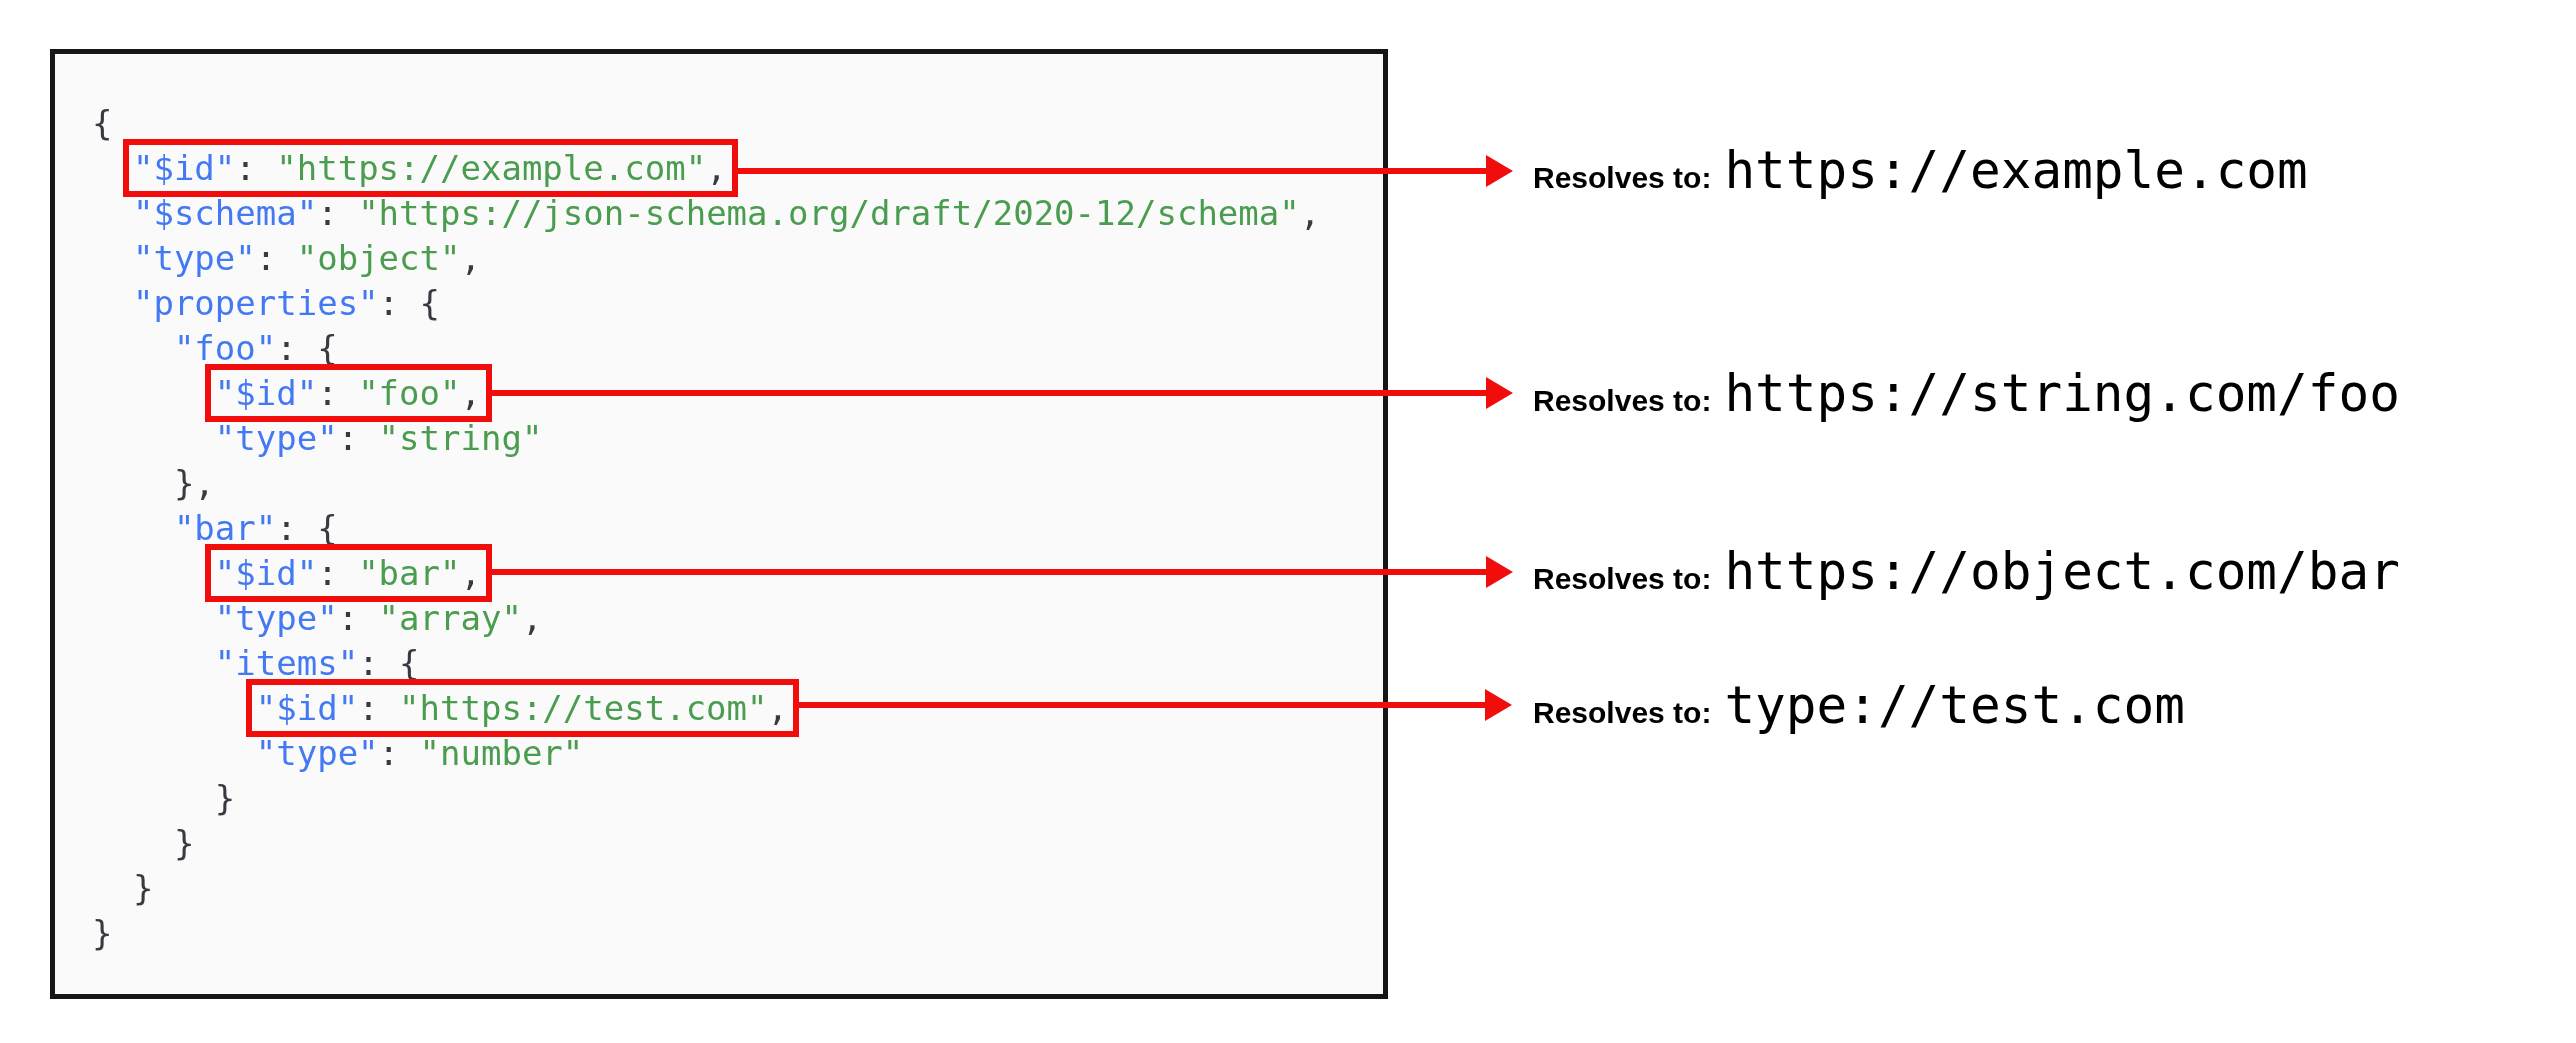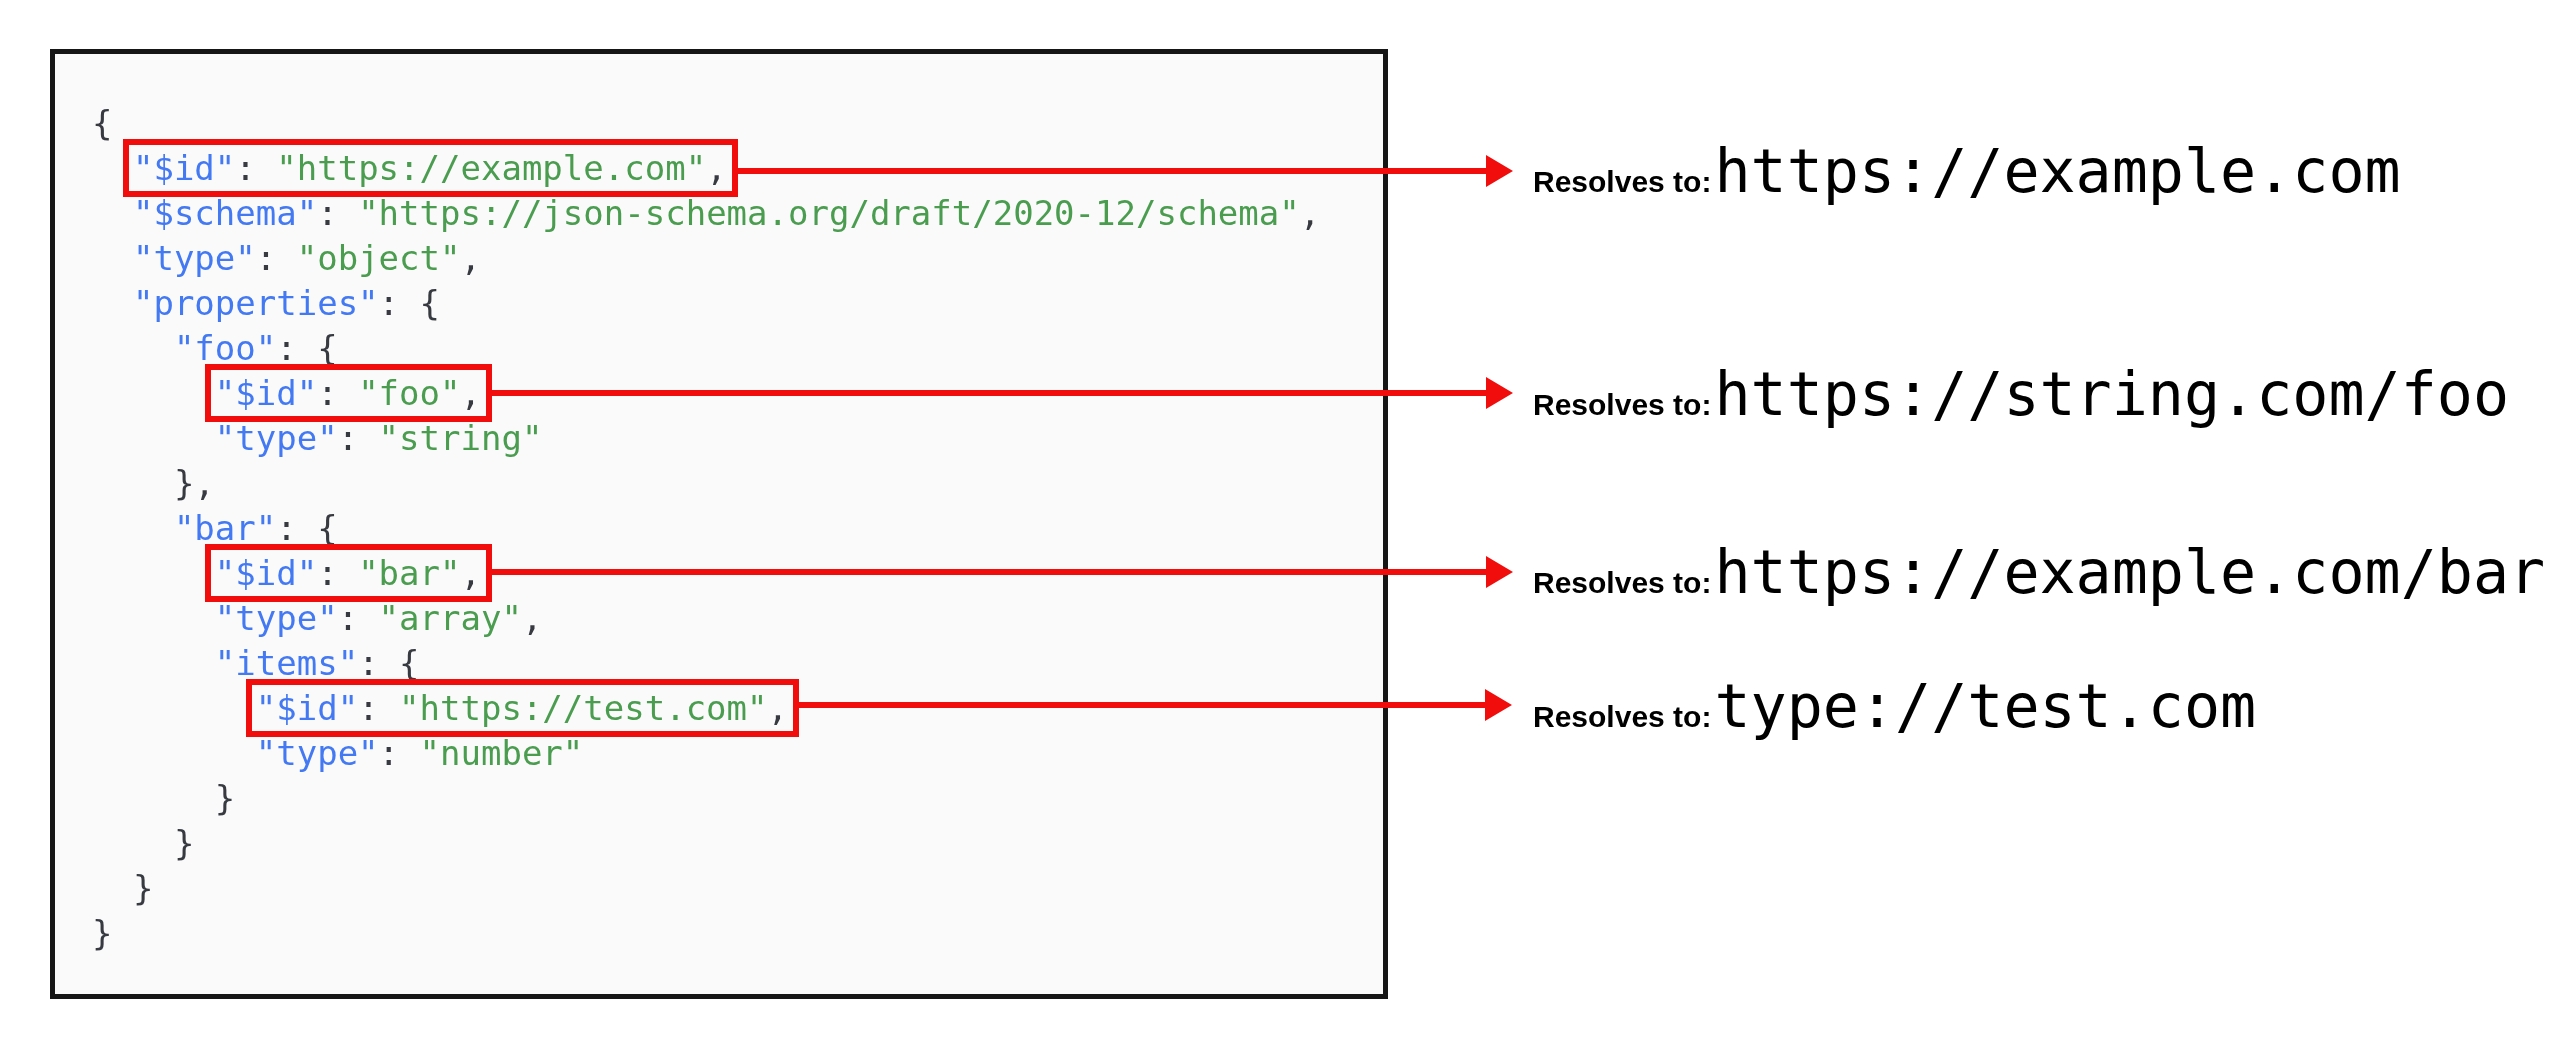--- a/index.html
+++ b/index.html
@@ -81,22 +81,22 @@
   .annotation-2 { top: 365px; }
   .annotation-3 { top: 543px; }
   .annotation-4 { top: 677px; }
   .annotation .label {
     font-family: "Liberation Sans", sans-serif;
     font-weight: bold;
     font-size: 30px;
   }
   .annotation .value {
     font-family: "DejaVu Sans Mono", monospace;
-    font-size: 60px;
-    margin-left: 3px;
+    font-size: 51px;
+    margin-left: 13px;
   }
 </style>
 </head>
 <body>
 
 <div class="canvas">
 
   <div class="codebox">
     <pre class="code" id="code"><div class="code-line"><span class="tok-pun">{</span></div><div class="code-line"><span class="tok-pun">  </span><span class="hl"><span class="tok-key">"$id"</span><span class="tok-pun">: </span><span class="tok-str">"https://example.com"</span><span class="tok-pun">,</span></span></div><div class="code-line"><span class="tok-pun">  </span><span class="tok-key">"$schema"</span><span class="tok-pun">: </span><span class="tok-str">"https://json-schema.org/draft/2020-12/schema"</span><span class="tok-pun">,</span></div><div class="code-line"><span class="tok-pun">  </span><span class="tok-key">"type"</span><span class="tok-pun">: </span><span class="tok-str">"object"</span><span class="tok-pun">,</span></div><div class="code-line"><span class="tok-pun">  </span><span class="tok-key">"properties"</span><span class="tok-pun">: {</span></div><div class="code-line"><span class="tok-pun">    </span><span class="tok-key">"foo"</span><span class="tok-pun">: {</span></div><div class="code-line"><span class="tok-pun">      </span><span class="hl"><span class="tok-key">"$id"</span><span class="tok-pun">: </span><span class="tok-str">"foo"</span><span class="tok-pun">,</span></span></div><div class="code-line"><span class="tok-pun">      </span><span class="tok-key">"type"</span><span class="tok-pun">: </span><span class="tok-str">"string"</span></div><div class="code-line"><span class="tok-pun">    },</span></div><div class="code-line"><span class="tok-pun">    </span><span class="tok-key">"bar"</span><span class="tok-pun">: {</span></div><div class="code-line"><span class="tok-pun">      </span><span class="hl"><span class="tok-key">"$id"</span><span class="tok-pun">: </span><span class="tok-str">"bar"</span><span class="tok-pun">,</span></span></div><div class="code-line"><span class="tok-pun">      </span><span class="tok-key">"type"</span><span class="tok-pun">: </span><span class="tok-str">"array"</span><span class="tok-pun">,</span></div><div class="code-line"><span class="tok-pun">      </span><span class="tok-key">"items"</span><span class="tok-pun">: {</span></div><div class="code-line"><span class="tok-pun">        </span><span class="hl"><span class="tok-key">"$id"</span><span class="tok-pun">: </span><span class="tok-str">"https://test.com"</span><span class="tok-pun">,</span></span></div><div class="code-line"><span class="tok-pun">        </span><span class="tok-key">"type"</span><span class="tok-pun">: </span><span class="tok-str">"number"</span></div><div class="code-line"><span class="tok-pun">      }</span></div><div class="code-line"><span class="tok-pun">    }</span></div><div class="code-line"><span class="tok-pun">  }</span></div><div class="code-line"><span class="tok-pun">}</span></div></pre>
   </div>
@@ -106,20 +106,20 @@
   <div class="arrow arrow-3"></div>
   <div class="arrow arrow-4"></div>
 
   <div class="annotation annotation-1">
     <span class="label">Resolves to:</span><span class="value">https://example.com</span>
   </div>
   <div class="annotation annotation-2">
     <span class="label">Resolves to:</span><span class="value">https://string.com/foo</span>
   </div>
   <div class="annotation annotation-3">
-    <span class="label">Resolves to:</span><span class="value">https://example.com/bar</span>
+    <span class="label">Resolves to:</span><span class="value">https://object.com/bar</span>
   </div>
   <div class="annotation annotation-4">
     <span class="label">Resolves to:</span><span class="value">type://test.com</span>
   </div>
 
 </div>
 
 
 </body></html>

